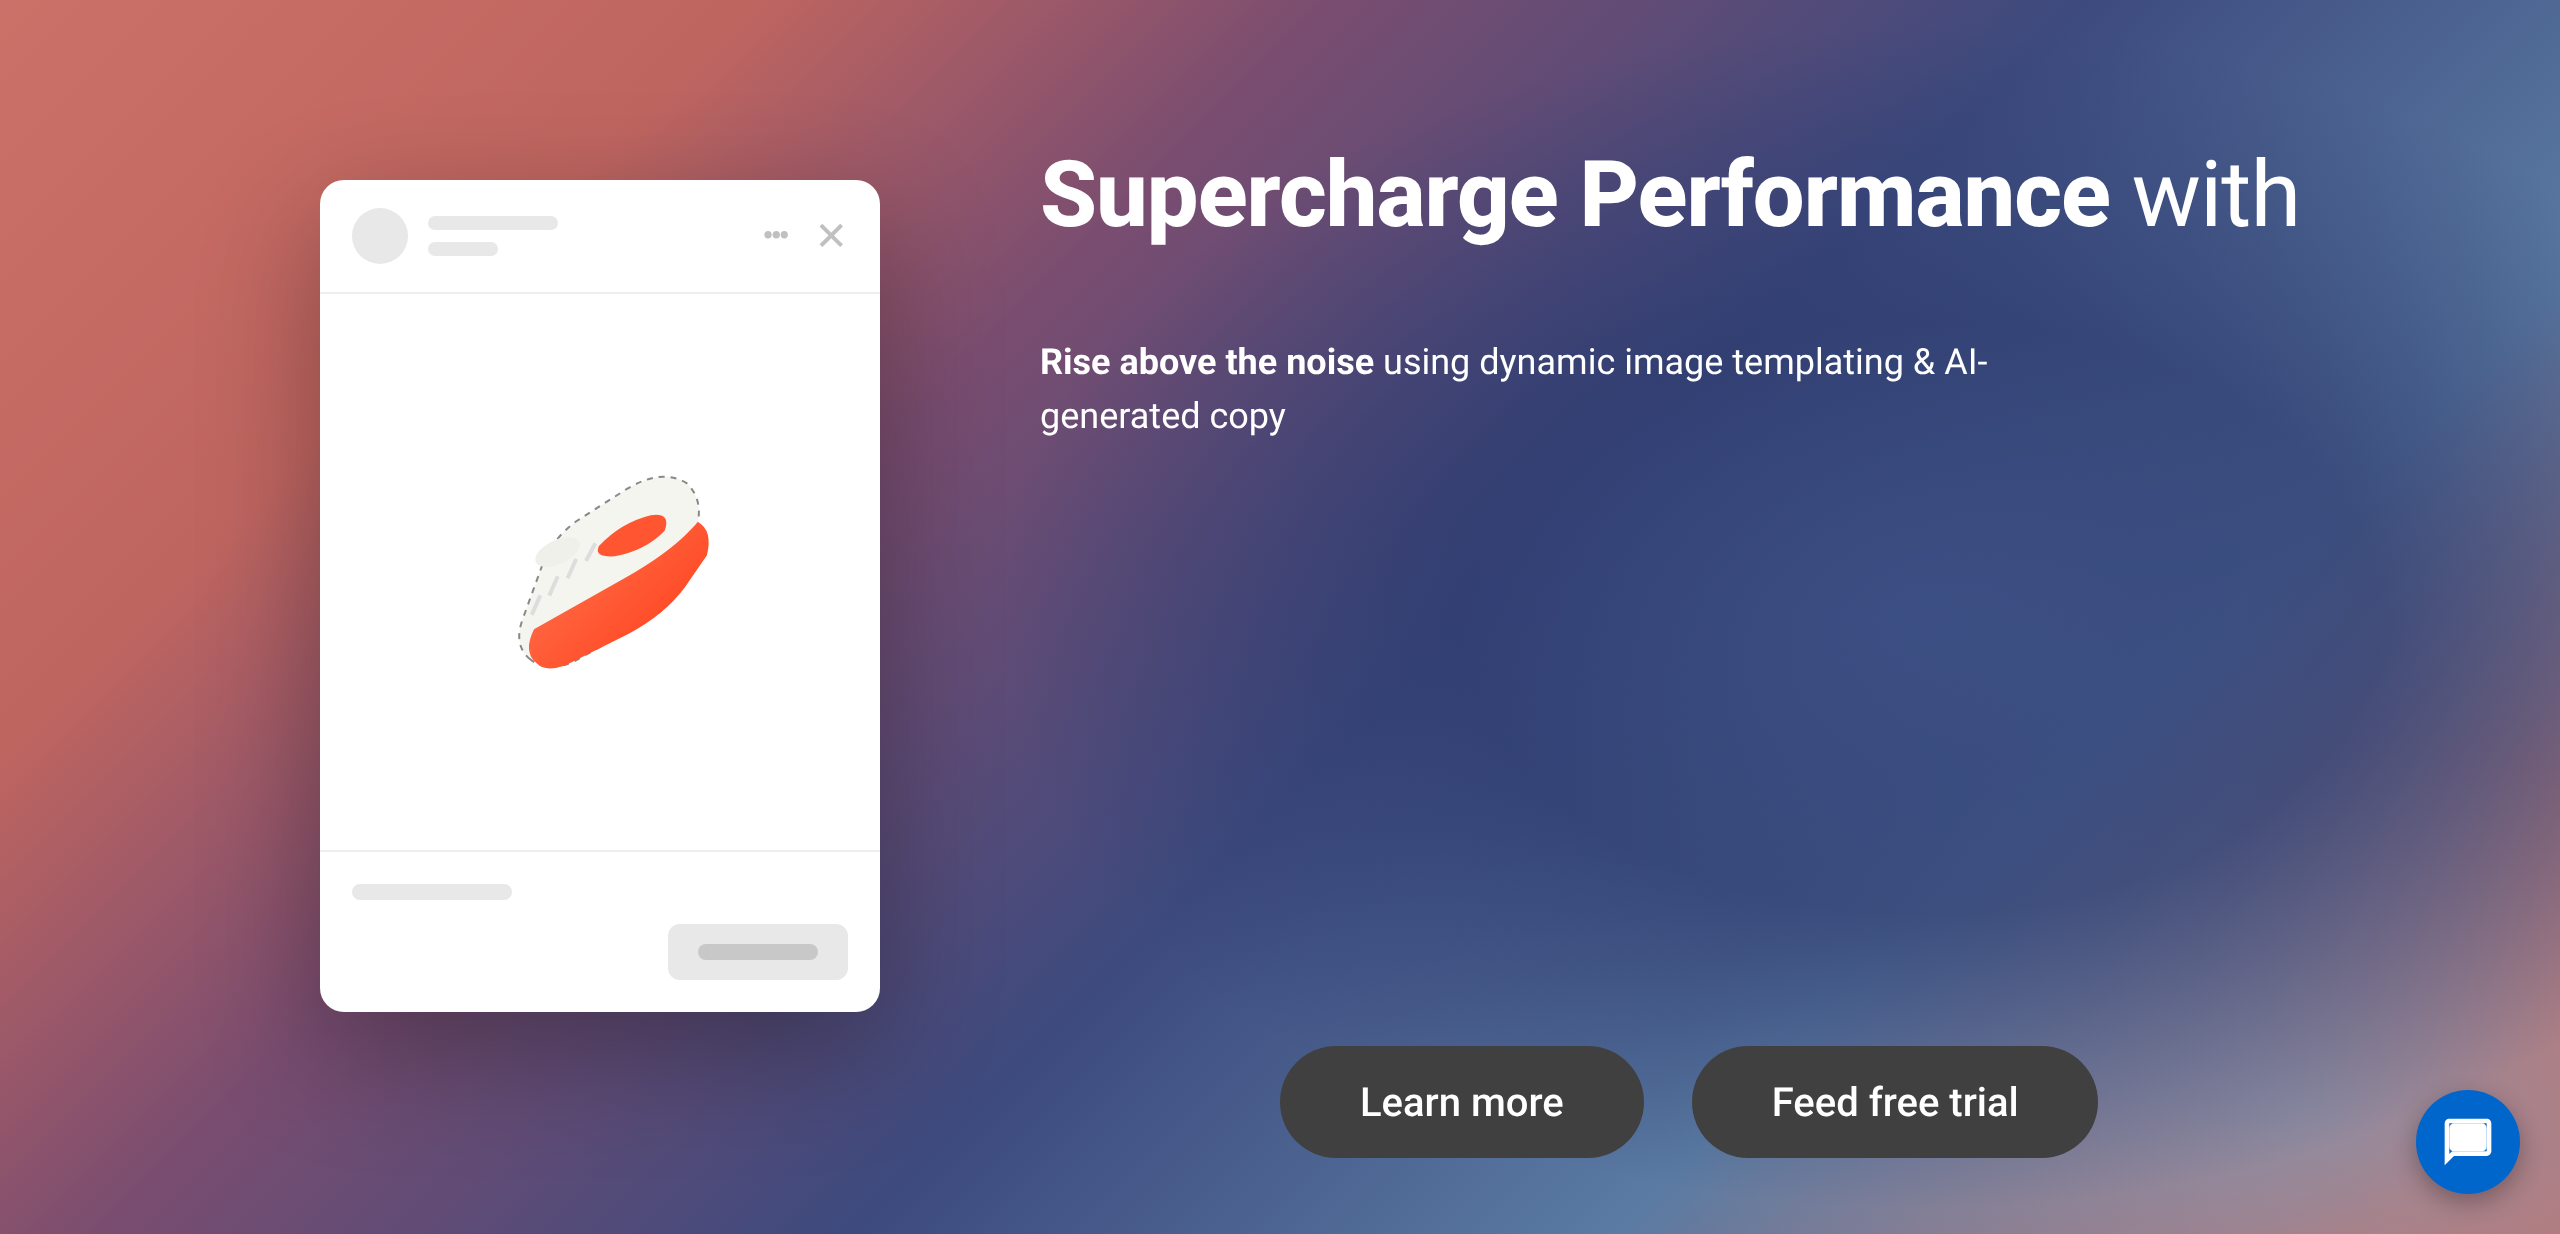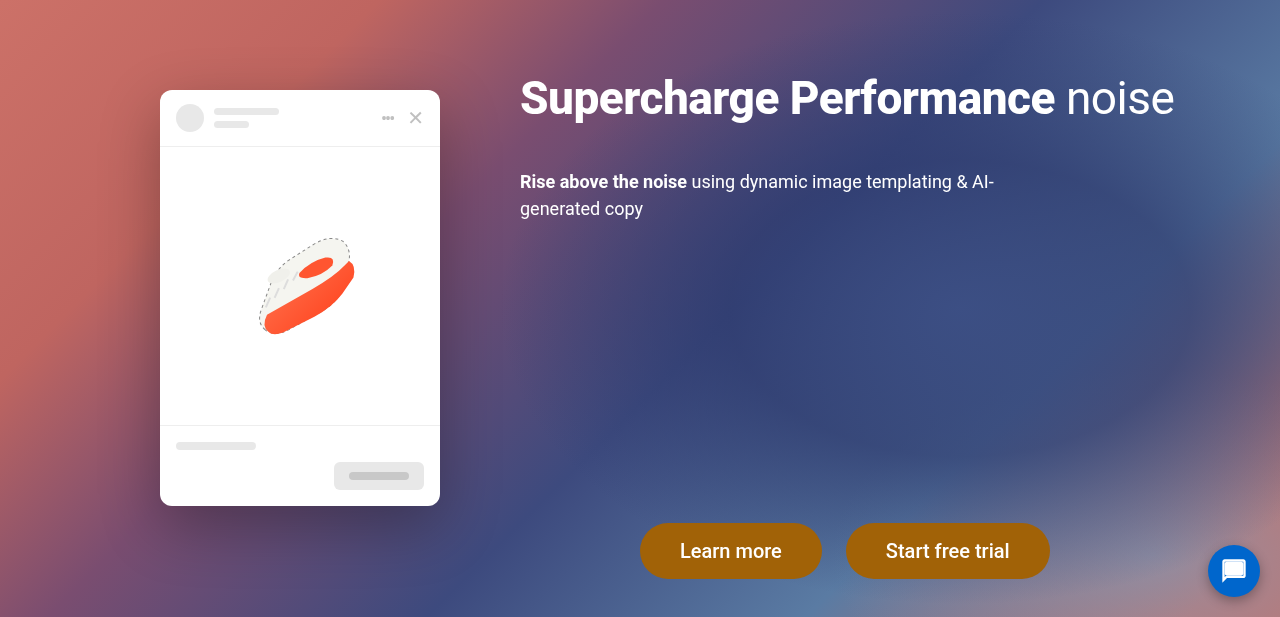--- a/index.html
+++ b/index.html
@@ -181,21 +181,21 @@
     
     .buttons-row {
       position: absolute;
       bottom: 38px;
       left: 640px;
       display: flex;
       gap: 24px;
     }
     
     .cta-button {
-      background: #a16207;
+      background: #404040;
       color: white;
       border: none;
       border-radius: 32px;
       padding: 16px 40px;
       font-size: 20px;
       font-weight: 500;
       cursor: pointer;
       font-family: inherit;
     }
     
@@ -264,31 +264,31 @@
           <div class="footer-button">
             <div class="footer-button-inner"></div>
           </div>
         </div>
       </div>
     </div>
   </div>
 
   <div class="right-panel">
     <h1 class="heading">
-      <span class="heading-bold">Supercharge Performance</span><span> noise</span><br>
+      <span class="heading-bold">Supercharge Performance</span><span> with</span><br>
     </h1>
     <p class="subheading">
       <span class="subheading-bold">Rise above the noise</span><span> using dynamic image templating &amp; AI-generated copy</span>
     </p>
   </div>
 </div>
 
 <div class="buttons-row">
   <button class="cta-button">Learn more</button>
-  <button class="cta-button">Start free trial</button>
+  <button class="cta-button">Feed free trial</button>
 </div>
 
 <div class="chat-widget">
   <svg class="chat-icon" viewBox="0 0 24 24">
     <path d="M20 2H4c-1.1 0-2 .9-2 2v18l4-4h14c1.1 0 2-.9 2-2V4c0-1.1-.9-2-2-2zm0 14H5.17L4 17.17V4h16v12z" fill="white"></path>
     <rect x="4" y="4" width="16" height="12" rx="2" fill="white"></rect>
   </svg>
 </div>
 
 </body></html>

